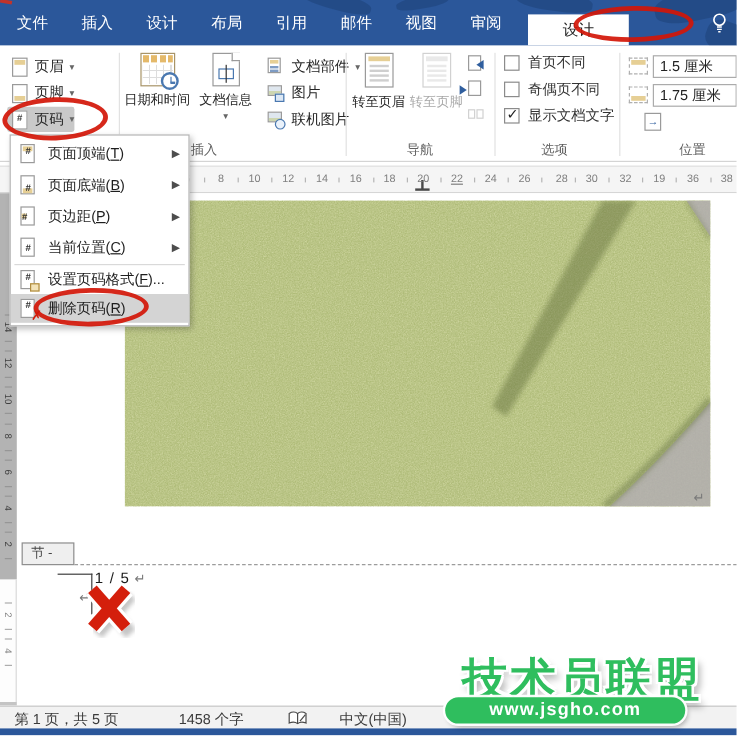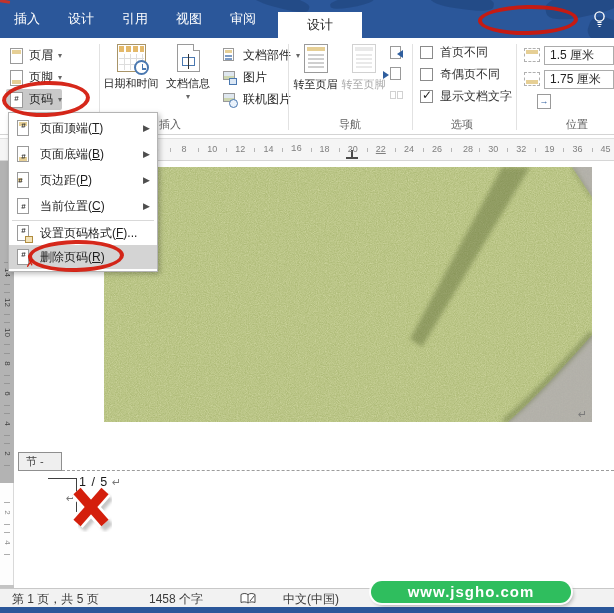--- a/index.html
+++ b/index.html
@@ -122,23 +122,26 @@
 
 <div class="app">
 
   <div class="abs tabbar">
     <div class="deco" style="left:250px;top:-6px;width:60px;height:14px;transform:rotate(15deg)"></div>
     <div class="deco" style="left:330px;top:-3px;width:44px;height:10px;transform:rotate(-10deg)"></div>
     <div class="deco" style="left:430px;top:-7px;width:64px;height:16px;transform:rotate(8deg)"></div>
     <div class="deco" style="left:545px;top:-10px;width:80px;height:26px;transform:rotate(-12deg)"></div>
     <div class="deco" style="left:588px;top:18px;width:34px;height:26px;transform:rotate(20deg)"></div>
     <div id="tabs">
+        <span class="tab">文件</span>
         <span class="tab">插入</span>
         <span class="tab">设计</span>
+        <span class="tab">布局</span>
         <span class="tab">引用</span>
+        <span class="tab">邮件</span>
         <span class="tab">视图</span>
         <span class="tab">审阅</span>
         <span class="tab active">设计</span>
       </div>
     <span class="bulb">
       <svg width="15" height="19">
           <circle cx="7.5" cy="6.5" r="4.6" fill="none" stroke="#fff" stroke-width="1.4"></circle>
           <path d="M5.5,12.5 h4 M5.5,14.5 h4 M6.5,16.5 h2" stroke="#fff" stroke-width="1.2" fill="none"></path>
         </svg>
     </span>
@@ -284,21 +287,21 @@
   <span class="hnum" style="left: 148px;">6</span>
       <span class="htick" style="left: 170px;"></span>
       <span class="hnum" style="left: 176.1px;">8</span>
       <span class="htick" style="left: 198.1px;"></span>
       <span class="hnum" style="left: 204.2px;">10</span>
       <span class="htick" style="left: 226.2px;"></span>
       <span class="hnum" style="left: 232.3px;">12</span>
       <span class="htick" style="left: 254.3px;"></span>
       <span class="hnum" style="left: 260.4px;">14</span>
       <span class="htick" style="left: 282.4px;"></span>
-      <span class="hnum" style="left: 288.5px; font-family: Liberation Mono, monospace;">16</span>
+      <span class="hnum" style="left: 288.5px;">16</span>
       <span class="htick" style="left: 310.5px;"></span>
       <span class="hnum" style="left: 316.6px;">18</span>
       <span class="htick" style="left: 338.6px;"></span>
       <span class="hnum" style="left: 344.7px;">20</span>
       <span class="htick" style="left: 366.7px;"></span>
       <span class="hnum" style="left: 372.8px; text-decoration: underline;">22</span>
       <span class="htick" style="left: 394.8px;"></span>
       <span class="hnum" style="left: 400.9px;">24</span>
       <span class="htick" style="left: 422.9px;"></span>
       <span class="hnum" style="left: 429px;">26</span>
@@ -306,21 +309,21 @@
       <span class="hnum" style="left: 457.1px; text-align: right;">28</span>
       <span class="htick" style="left: 479.1px;"></span>
       <span class="hnum" style="left: 485.2px;">30</span>
       <span class="htick" style="left: 507.2px;"></span>
       <span class="hnum" style="left: 513.3px;">32</span>
       <span class="htick" style="left: 535.3px;"></span>
       <span class="hnum" style="left: 541.4px;">19</span>
       <span class="htick" style="left: 563.4px;"></span>
       <span class="hnum" style="left: 569.5px;">36</span>
       <span class="htick" style="left: 591.5px;"></span>
-      <span class="hnum" style="left: 597.6px;">45</span>
+      <span class="hnum" style="left: 597.6px;">38</span>
     </div>
 
   <div class="abs" style="left:0;top:161px;width:614px;height:427px;background:#fff">
 
     <div class="vruler abs" id="vruler" style="left:0;top:0">
       <div class="vseg" style="top:0;height:322px;background:#b3b3b3"></div>
       <div class="vseg" style="top:322px;height:102px;background:#fdfdfd;border-right:1px solid #d9d9d9"></div>
       <div class="vseg" style="top:424px;height:3px;background:#c4c4c4"></div>
     <span class="vnum" style="top: 107px; color: rgb(63, 63, 63);">14</span>
         <span class="vtick" style="top: 101px;"></span>
@@ -463,20 +466,21 @@
           <span class="xm">✗</span>
         </span>
         <span class="mlabel">删除页码(<u>R</u>)</span>
       </div>
     </div>
 
   <div class="redellipse" style="left:478px;top:5px;width:100px;height:30px;transform:rotate(-1deg)"></div>
   <div class="redellipse" style="left:2px;top:81px;width:88px;height:36px;transform:rotate(-2deg)"></div>
   <div class="redellipse" style="left:28px;top:240px;width:96px;height:32px;transform:rotate(-1deg)"></div>
 
+  <div class="abs wm-title">技术员联盟</div>
   <div class="abs wm-pill">www.jsgho.com</div>
 
   <div class="abs statusbar">
     <span class="sitem" style="left:12px">第 1 页，共 5 页</span>
     <span class="sitem" style="left:149px">1458 个字</span>
     <span class="sitem" style="left:240px;top:3px">
       <svg width="16" height="13">
           <path d="M1,2.5 C3.5,1 6.5,1.3 8,2.7 C9.5,1.3 12.5,1 15,2.5 L15,10.5 C12.5,9.5 9.5,9.8 8,11 C6.5,9.8 3.5,9.5 1,10.5 Z" fill="#fff" stroke="#4a4a4a" stroke-width="1"></path>
           <line x1="8" y1="2.7" x2="8" y2="11" stroke="#4a4a4a" stroke-width="1"></line>
           <line x1="10" y1="9" x2="14.5" y2="3.5" stroke="#4a4a4a" stroke-width="1"></line>

